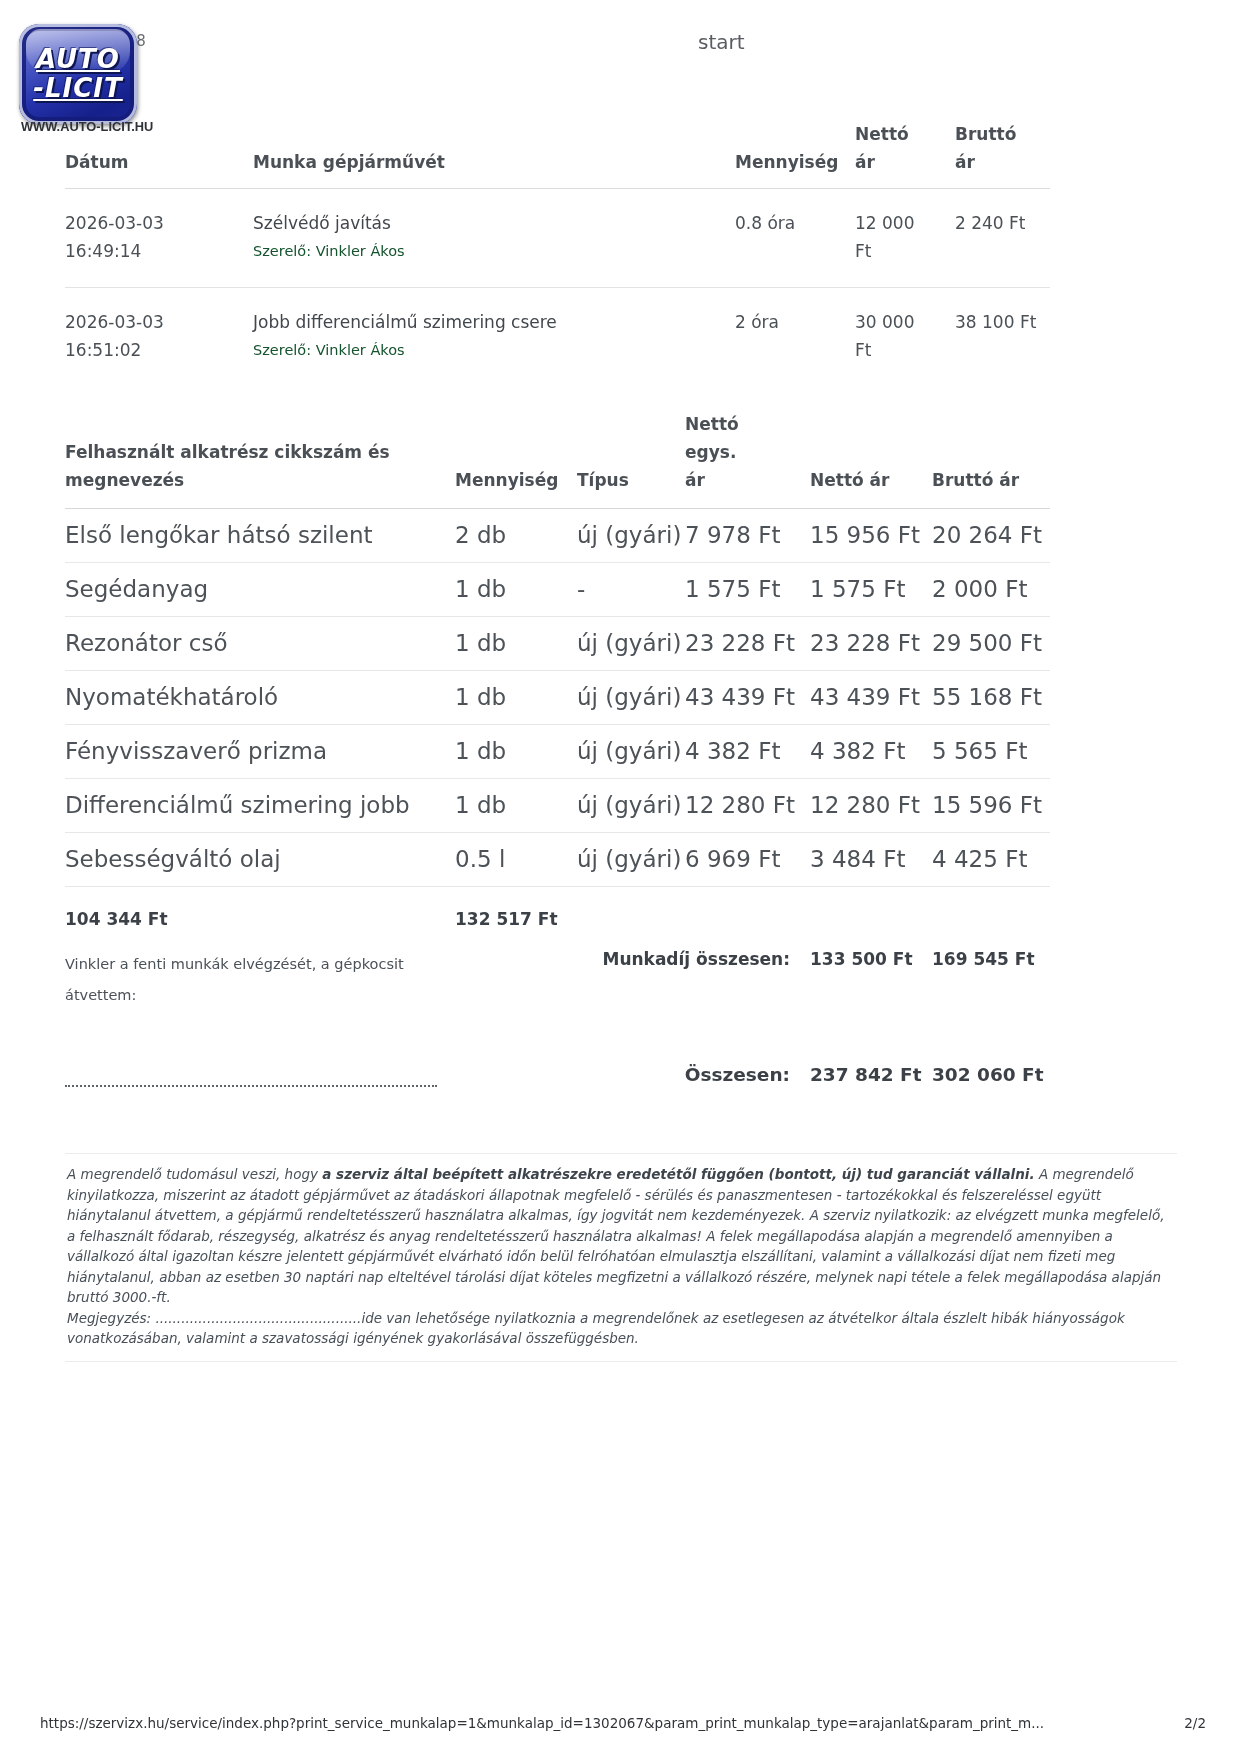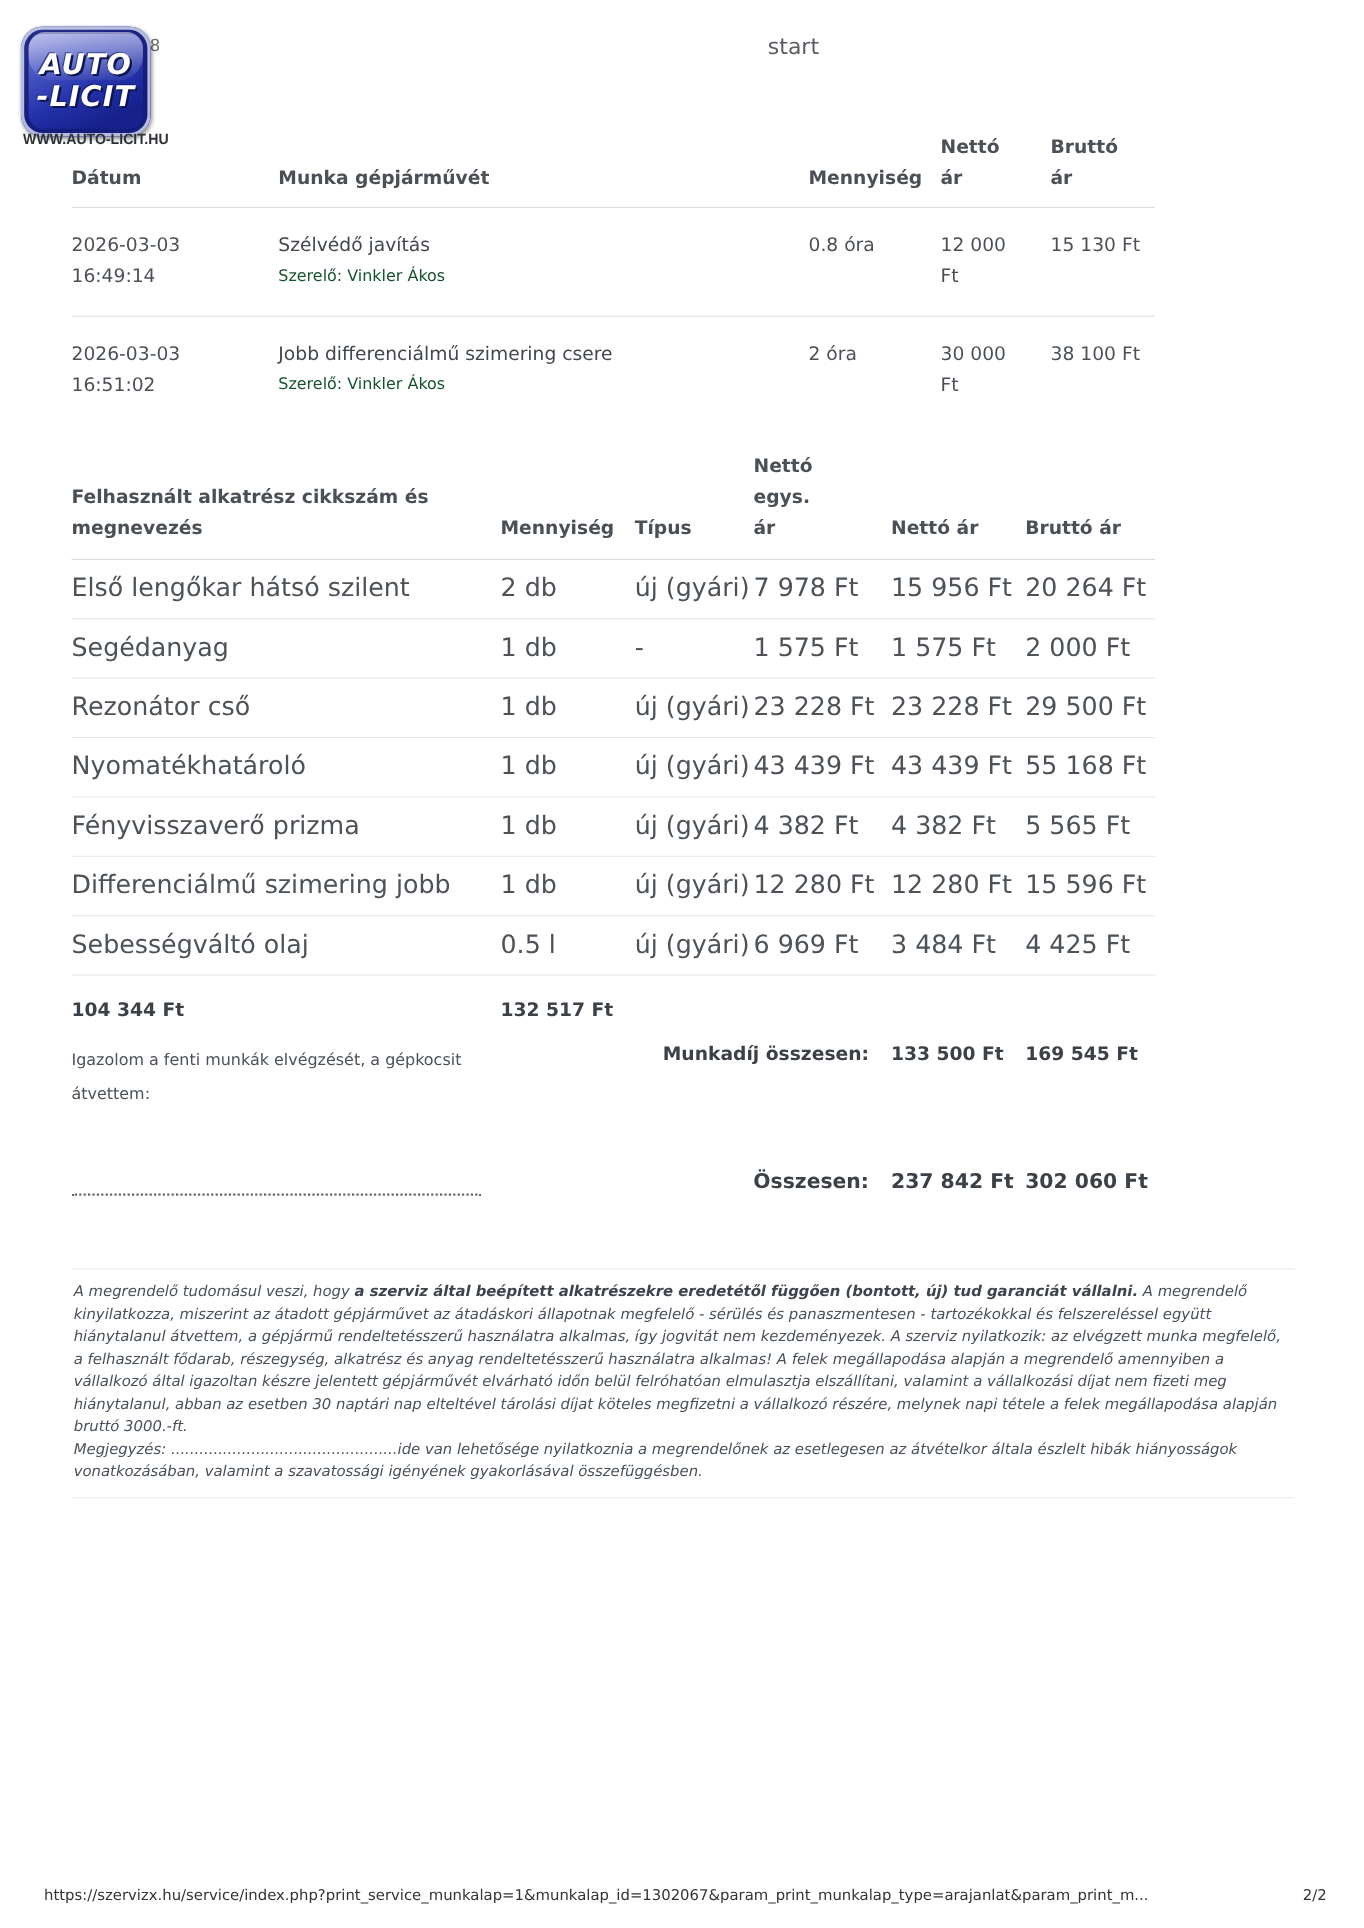--- a/index.html
+++ b/index.html
@@ -25,20 +25,21 @@
   .logo::before{
     content:"";position:absolute;top:5px;left:7px;right:7px;height:44px;
     border-radius:15px 15px 22px 22px;
     background:linear-gradient(rgba(255,255,255,.5),rgba(255,255,255,.05));
     pointer-events:none;
   }
   .logo-line{
     position:relative;color:#fff;font-weight:bold;font-style:italic;
     font-size:26px;line-height:29px;letter-spacing:1px;
     text-shadow:2px 2px 0 #0d1552, -1px -1px 0 rgba(13,21,82,.6);
+    text-decoration:underline;
   }
   .logo-site{position:absolute;top:119px;left:21px;font-size:13.5px;font-weight:bold;color:#2e3236;
     font-family:"Liberation Sans",sans-serif;transform:scaleX(.95);transform-origin:left;z-index:2;}
 
   
   .content{position:absolute;left:65px;top:0;width:1110px;}
   .tablezone{width:985px;}
 
   .wgrid{display:grid;grid-template-columns:188px 482px 120px 100px 1fr;align-items:start;}
   .pgrid{display:grid;grid-template-columns:390px 122px 108px 125px 122px 1fr;align-items:start;}
@@ -116,21 +117,21 @@
         <div class="cell">
           <div>2026-03-03</div>
           <div>16:49:14</div>
         </div>
         <div class="cell">
           <div class="job">Szélvédő javítás</div>
           <div class="mech">Szerelő: Vinkler Ákos</div>
         </div>
         <div class="cell">0.8 óra</div>
         <div class="cell c-net">12 000 Ft</div>
-        <div class="cell">15 130 Ft</div>
+        <div class="cell">2 240 Ft</div>
       </div>
 
       <div class="wgrid work-row">
         <div class="cell">
           <div>2026-03-03</div>
           <div>16:51:02</div>
         </div>
         <div class="cell">
           <div class="job">Jobb differenciálmű szimering csere</div>
           <div class="mech">Szerelő: Vinkler Ákos</div>
@@ -206,21 +207,21 @@
         <div class="pcell">4 425 Ft</div>
       </div>
 
       <div class="pgrid tot-row">
         <div class="tot-val">104 344 Ft</div>
         <div class="tot-val">132 517 Ft</div>
       </div>
 
       <div class="pgrid tot-row tot-munkadij">
         <div class="ack">
-          <div>Igazolom a fenti munkák elvégzését, a gépkocsit</div>
+          <div>Vinkler a fenti munkák elvégzését, a gépkocsit</div>
           <div>átvettem:</div>
         </div>
         <div class="tot-label" style="grid-column:2/5;">Munkadíj összesen:</div>
         <div class="tot-val">133 500 Ft</div>
         <div class="tot-val">169 545 Ft</div>
       </div>
 
       <div class="pgrid tot-row tot-osszesen">
         <div class="sig-line"></div>
         <div class="tot-label" style="grid-column:2/5;">Összesen:</div>

